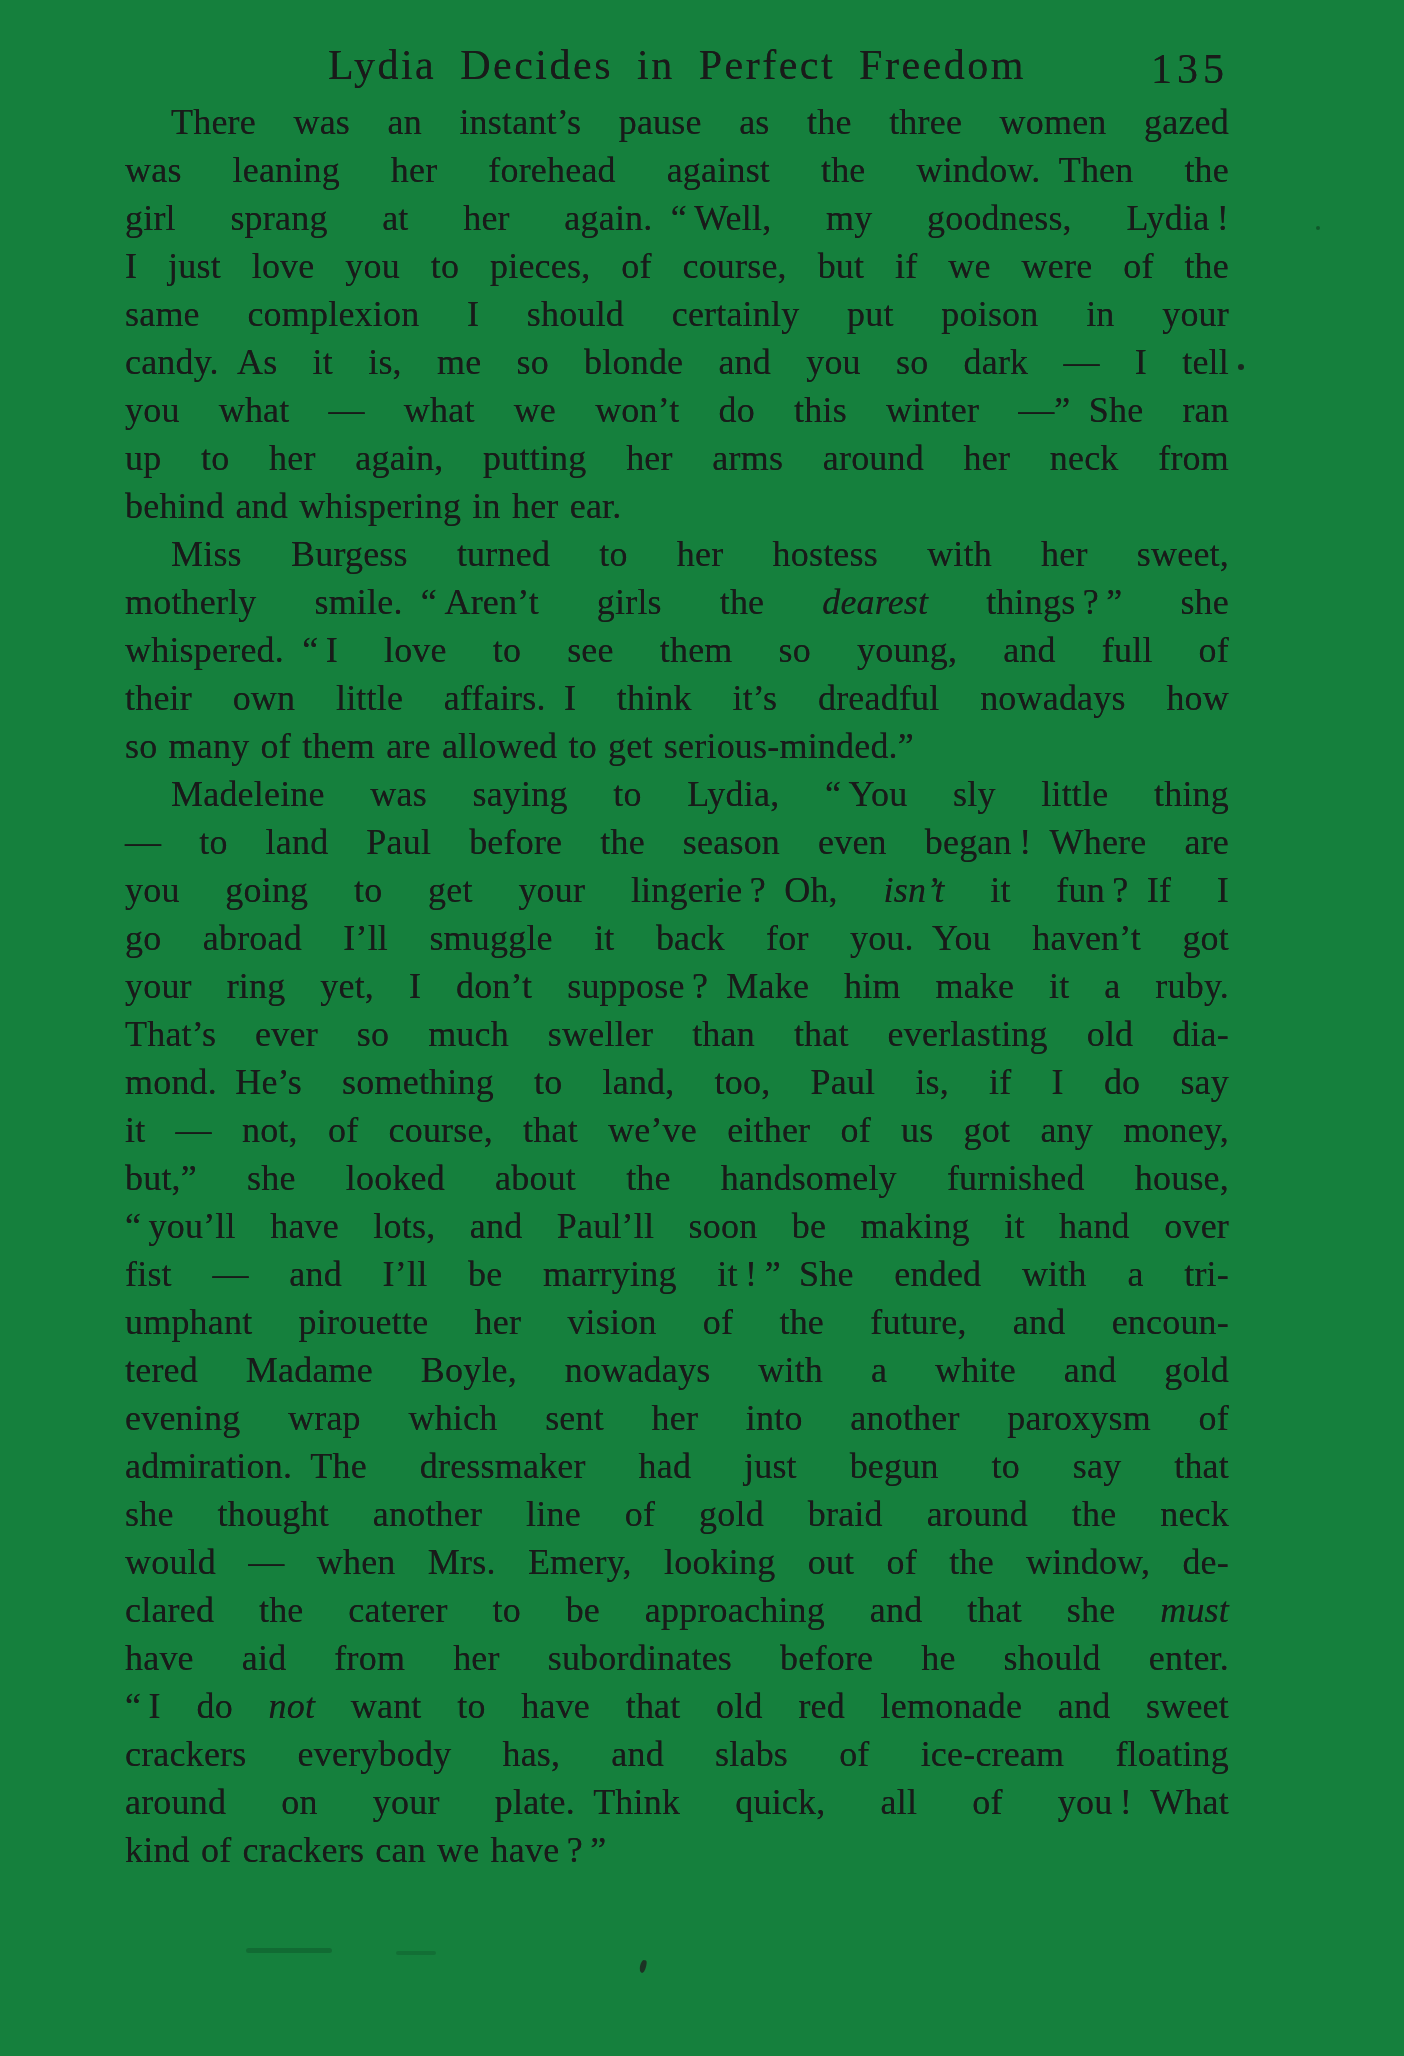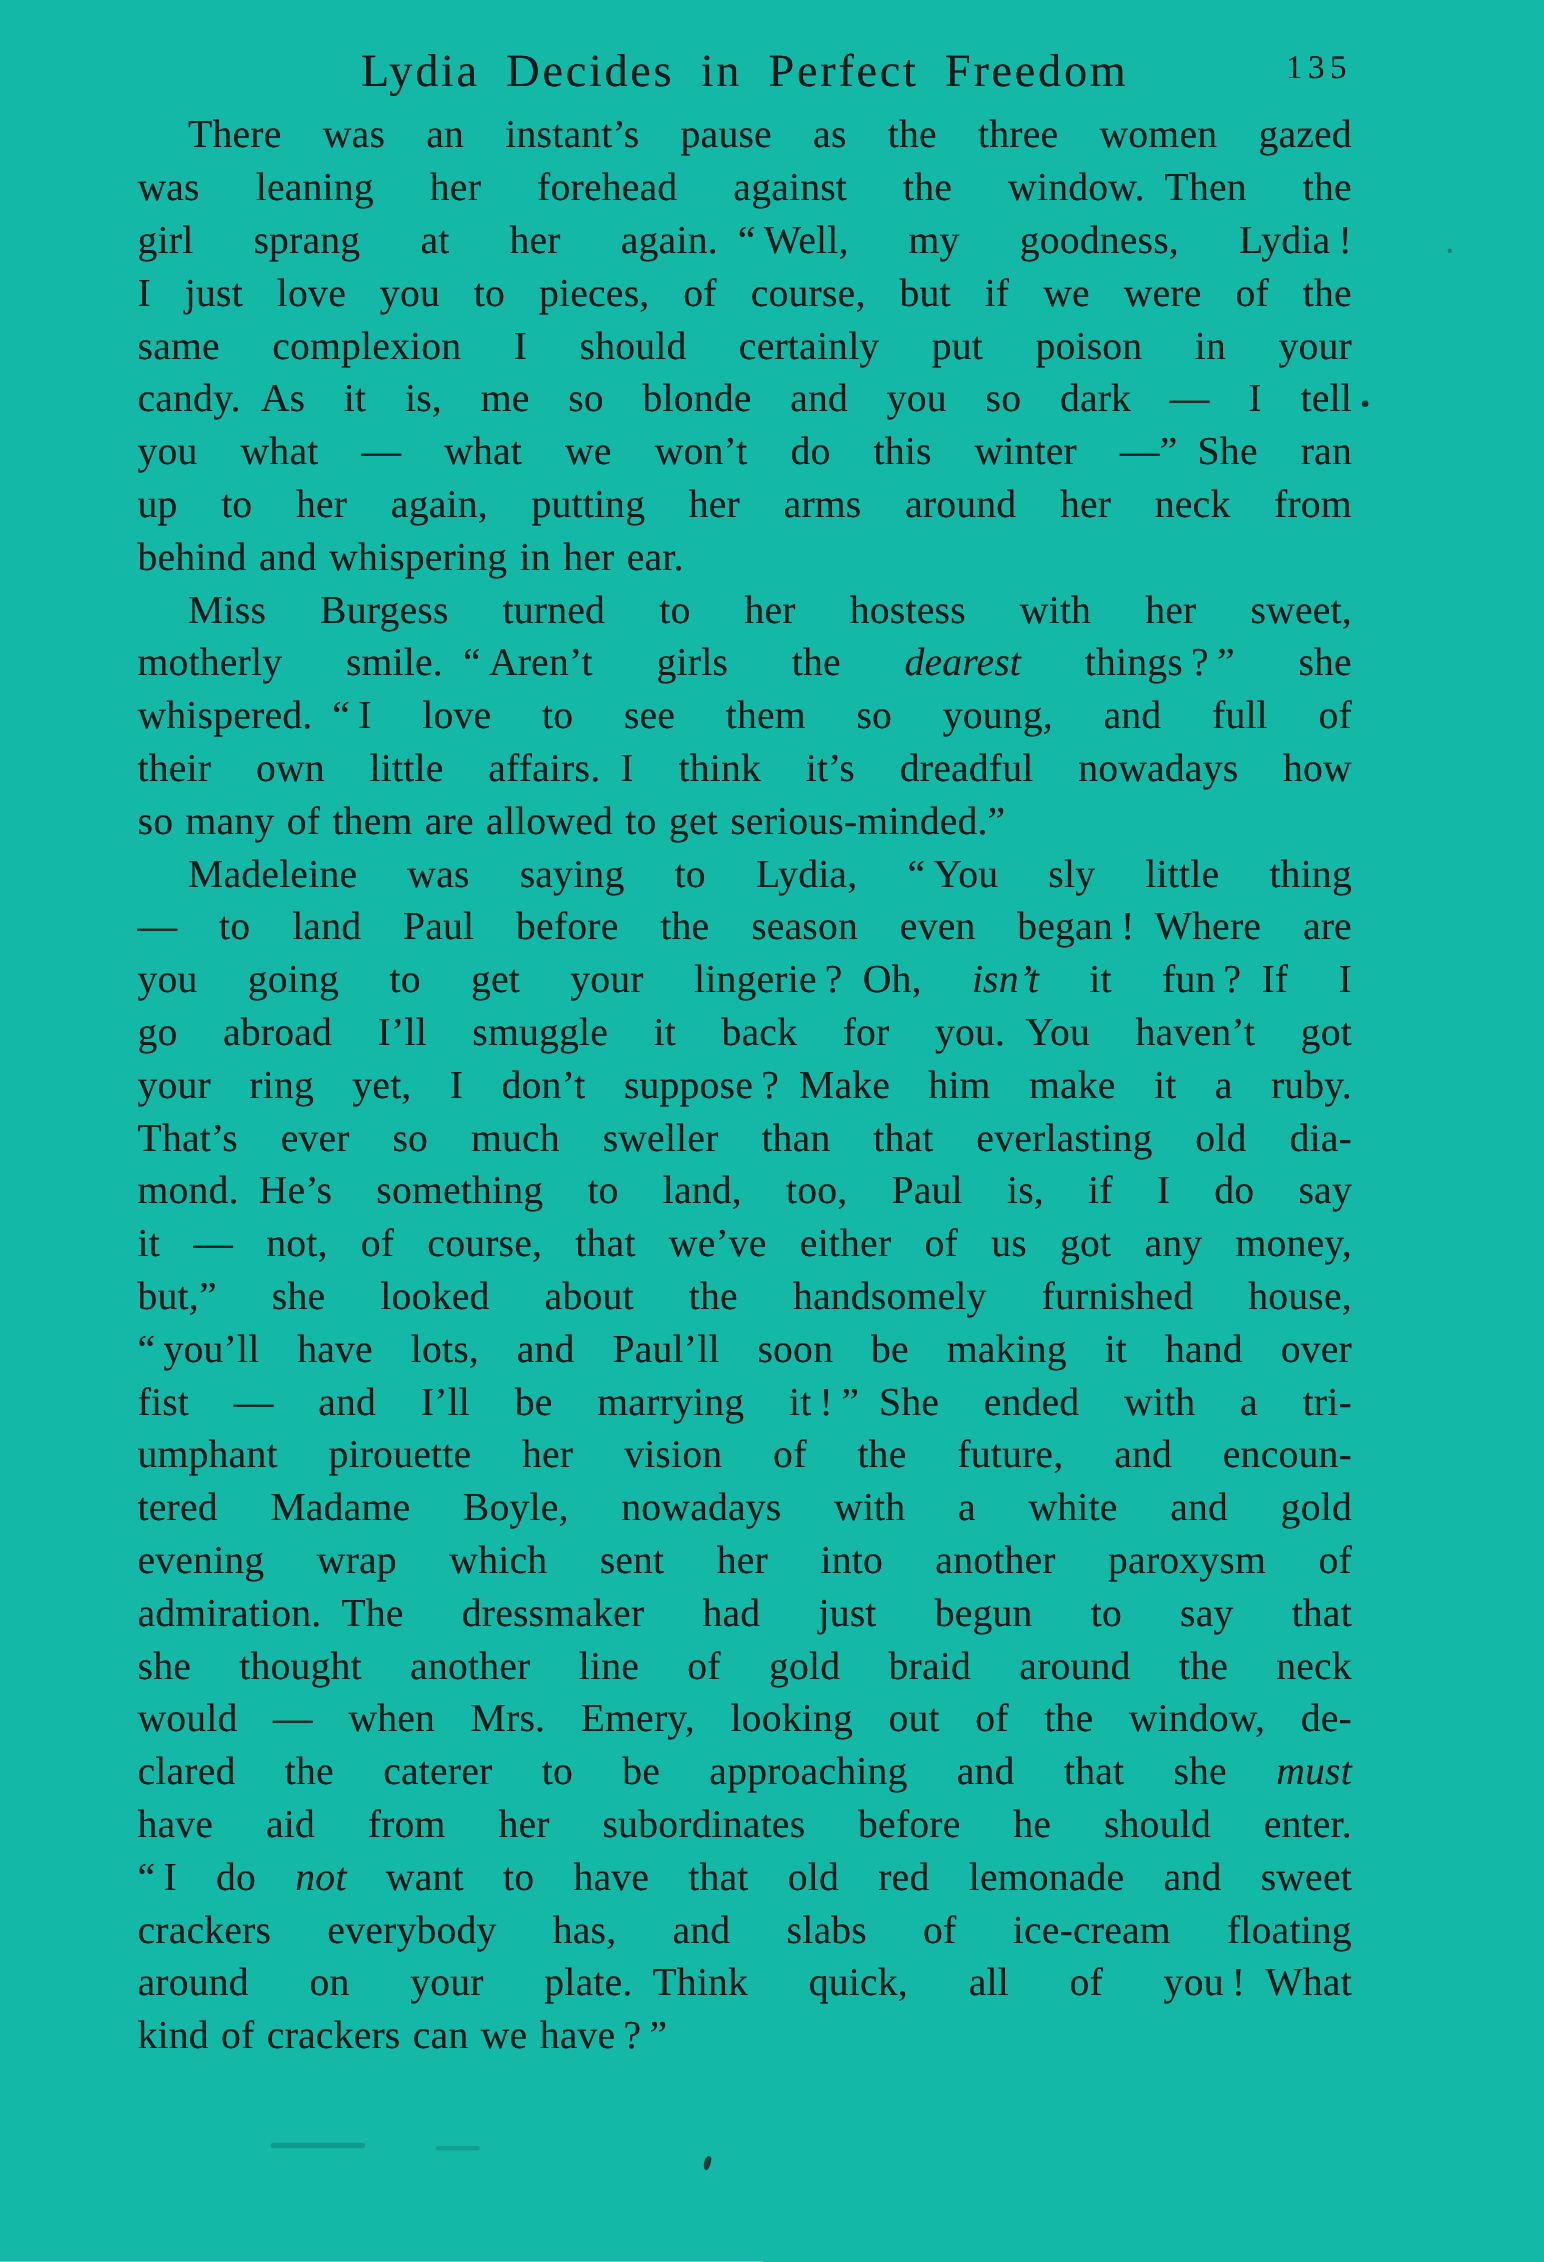--- a/index.html
+++ b/index.html
@@ -37,21 +37,21 @@
     line-height: 50px;
     letter-spacing: 2.5px;
     word-spacing: 11px;
     text-shadow: 0 0 0.6px rgba(0,0,0,0.6);
     white-space: nowrap;
   }
   .pagenum {
     position: absolute;
     right: 0px;
     top: 5px;
-    font-size: 30px;
+    font-size: 42px;
     letter-spacing: 5px;
     text-shadow: 0 0 0.6px rgba(0,0,0,0.6);
   }
   .body-text {
     margin-top: 0;
     font-size: 36px;
     line-height: 48px;
     word-spacing: 2px;
     letter-spacing: 0.2px;
     text-shadow: 0 0 0.5px rgba(0,0,0,0.55);
@@ -74,21 +74,21 @@
   }
   .speck-a { left:1238px; top:364px; width:6px;  height:6px;  border-radius:50%; background:rgba(25,25,25,0.85); }
   .speck-b { left:1316px; top:226px; width:4px;  height:4px;  border-radius:50%; background:rgba(0,0,0,0.30); }
   .speck-c { left:640px;  top:1960px; width:6px; height:13px; border-radius:60% 40% 60% 60%; background:rgba(30,30,30,0.80); transform:rotate(12deg); }
   .speck-d { left:246px;  top:1948px; width:86px; height:5px; border-radius:3px; background:rgba(0,0,0,0.16); }
   .speck-e { left:396px;  top:1951px; width:40px; height:4px; border-radius:2px; background:rgba(0,0,0,0.13); }
 </style>
 </head>
 <body>
 
-<div class="page" style="background: #14b8a6; color: rgb(26, 26, 26);">
+<div class="page" style="background: #15803d; color: rgb(26, 26, 26);">
   <div class="content">
     <header class="running-head">
       <span class="title">Lydia Decides in Perfect Freedom</span>
       <span class="pagenum">135</span>
     </header>
     <div class="body-text">
         <div class="line indent"><span>There was an instant’s pause as the three women gazed</span></div>
         <div class="line"><span>was leaning her forehead against the window. Then the</span></div>
         <div class="line"><span>girl sprang at her again. “ Well, my goodness, Lydia !</span></div>
         <div class="line"><span>I just love you to pieces, of course, but if we were of the</span></div>

